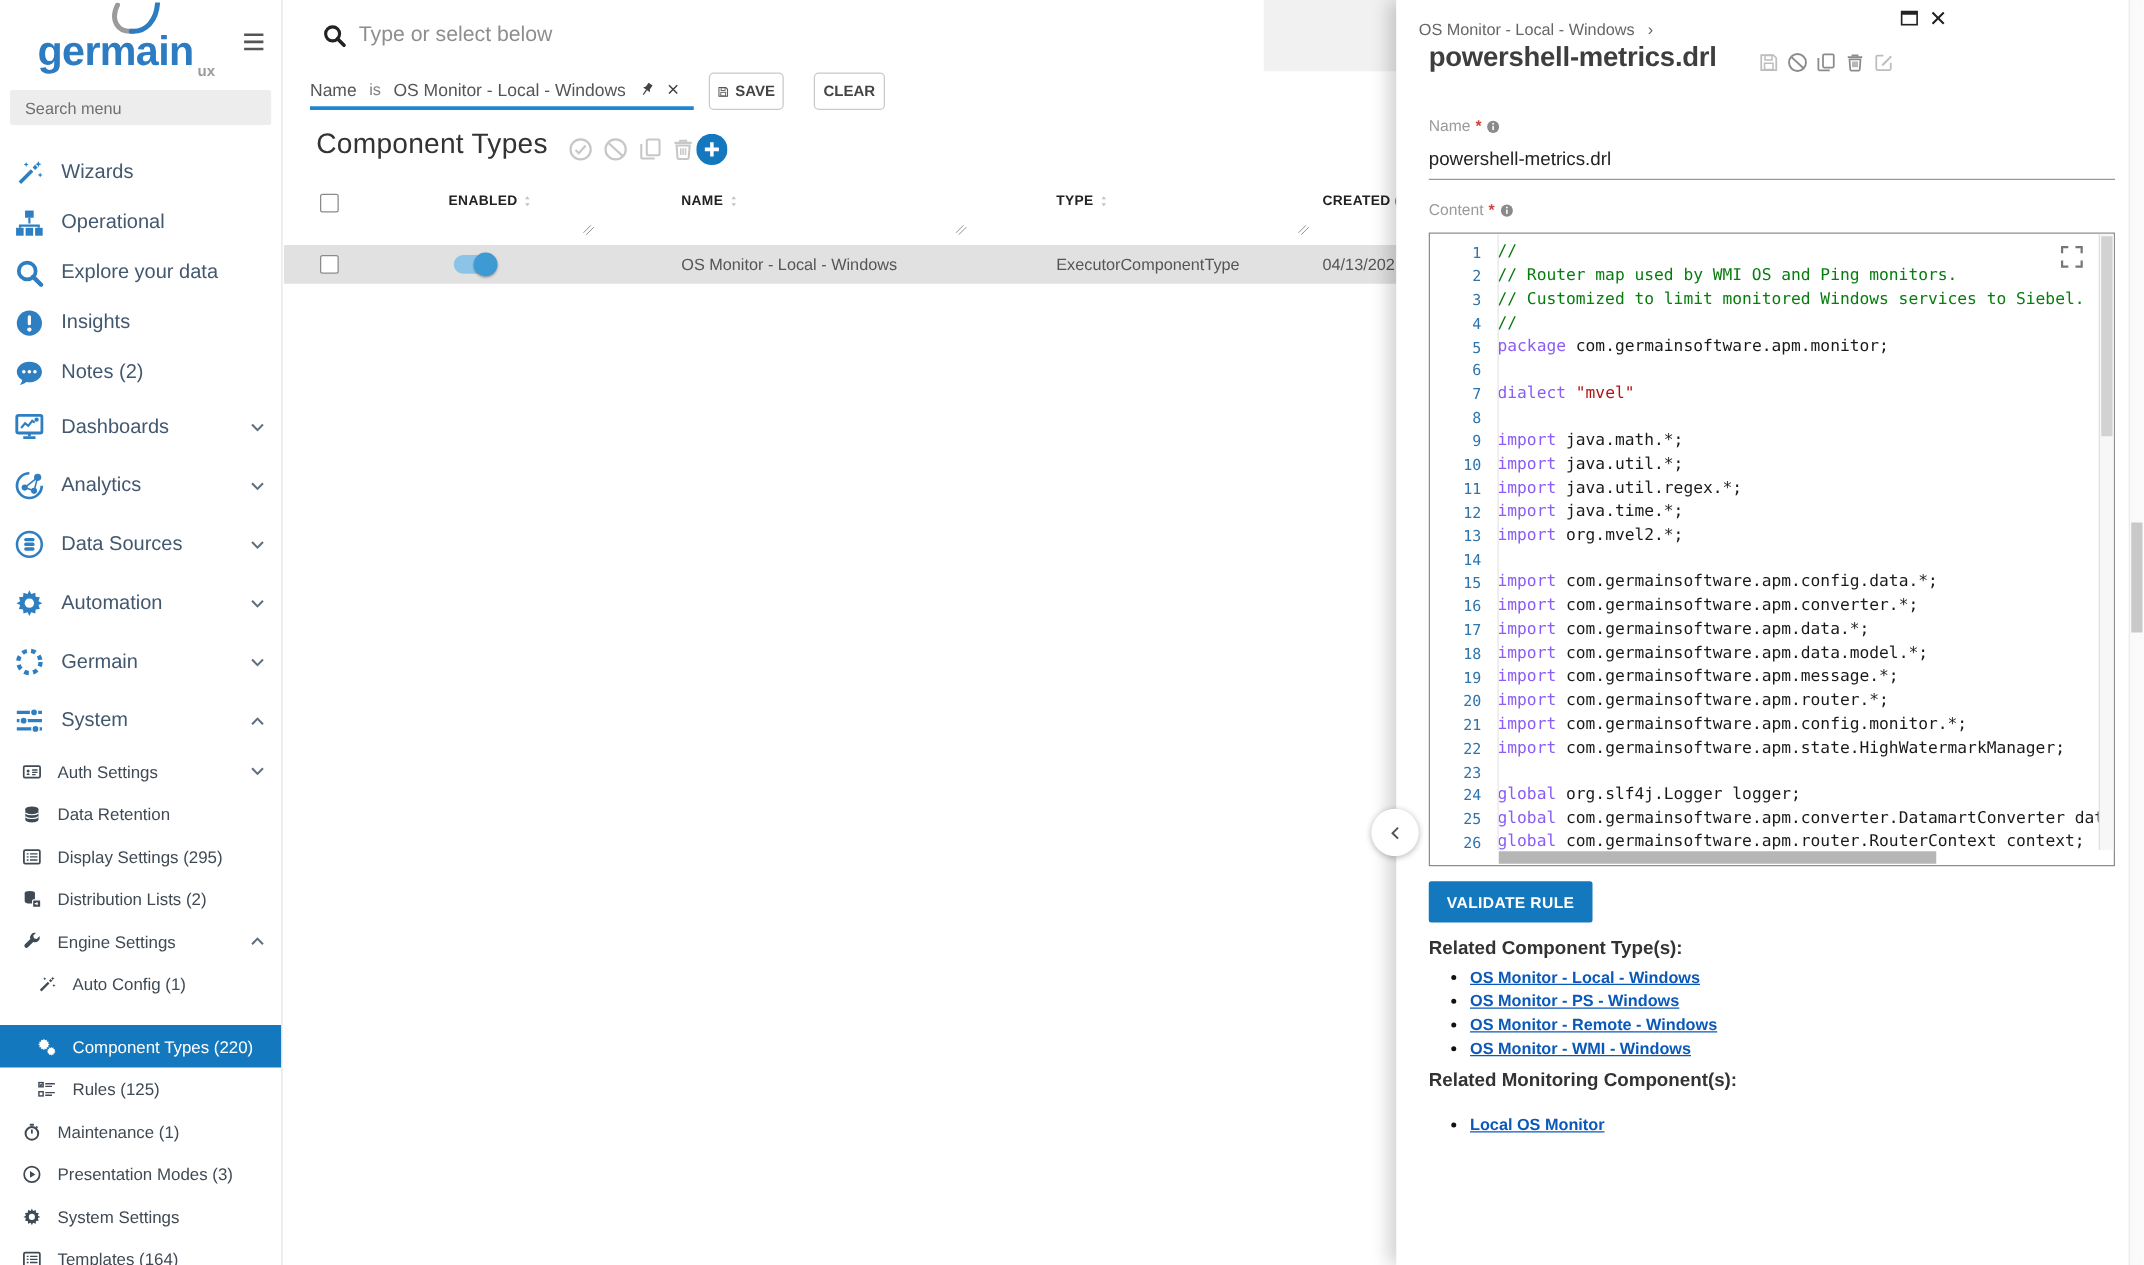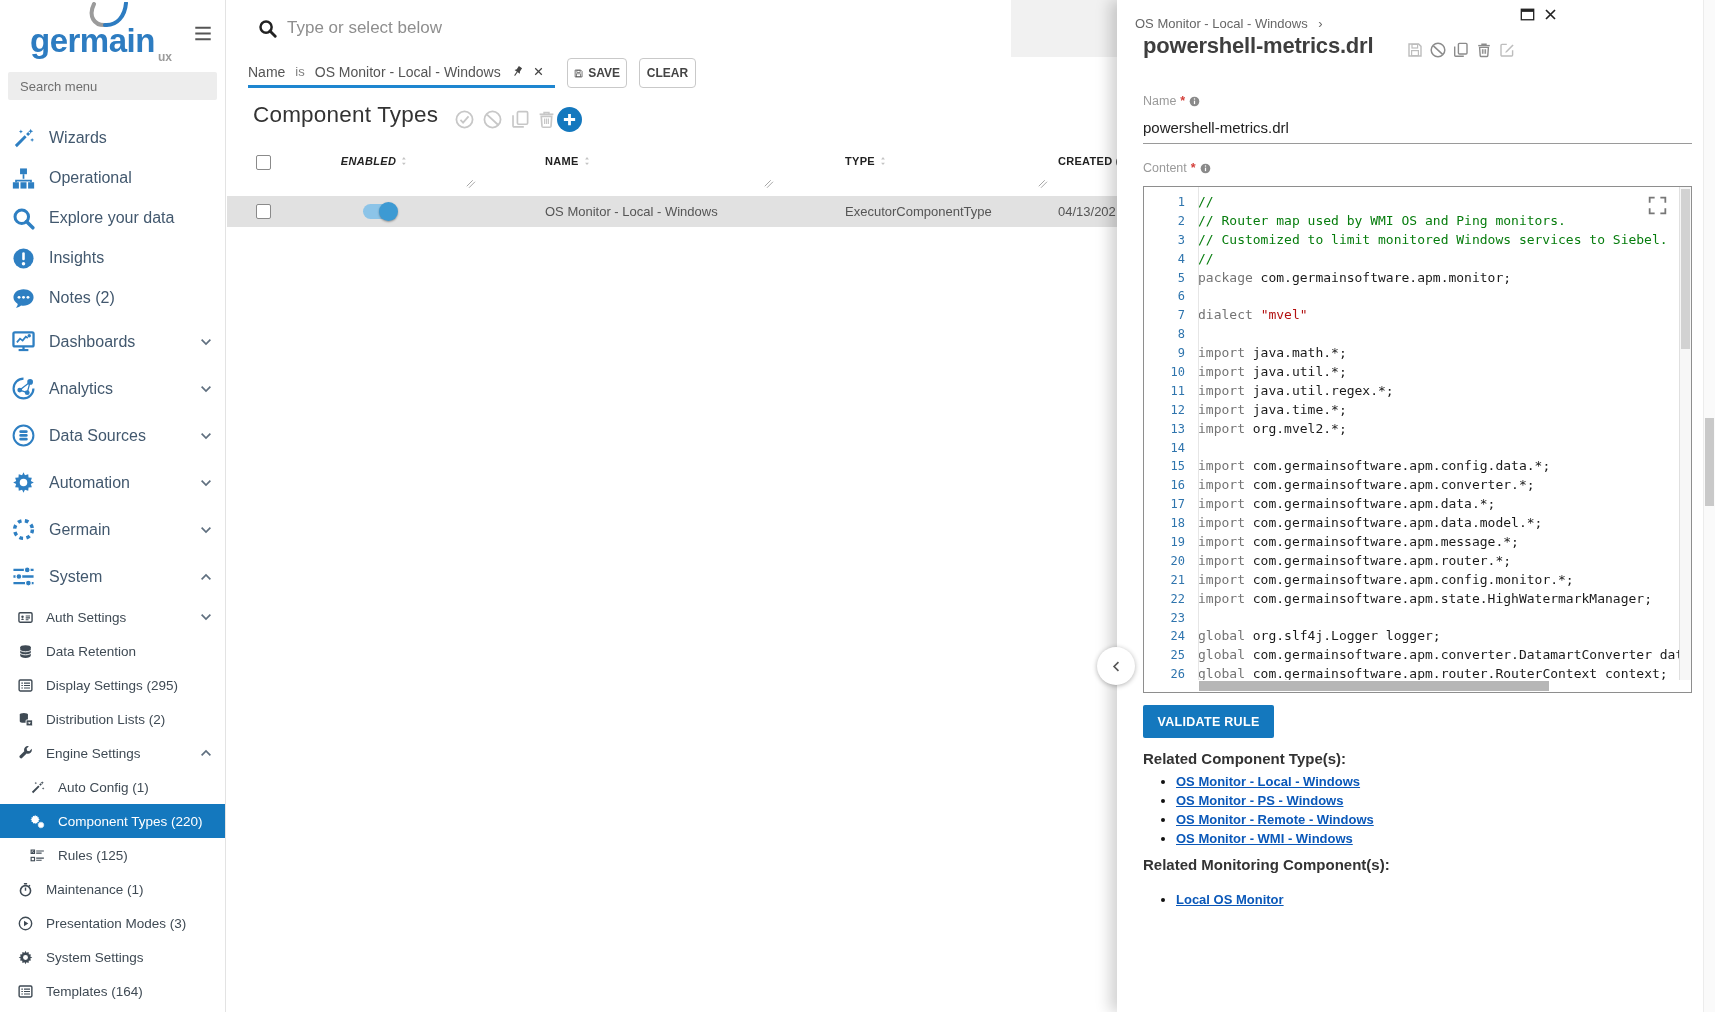--- a/index.html
+++ b/index.html
@@ -26,42 +26,42 @@
   .sb-search input::placeholder { color:#6f6f6f; }
   .nv1 { height:40px; display:flex; align-items:center; padding:0 12px; cursor:pointer; }
   .nv1.tall { height:47px; }
   .ic24 { width:23px; height:23px; flex:0 0 23px; color:#2e7fc2; }
   .lbl1 { margin-left:14px; font-size:16px; color:#42586e; }
   .chev { margin-left:auto; width:14px; height:14px; color:#5f6f7f; flex:0 0 14px; }
   .nv2 { height:34px; display:flex; align-items:center; padding:0 12px 0 18px; cursor:pointer; }
   .nv2.d2 { padding-left:30px; }
   .ic16 { width:15px; height:15px; flex:0 0 15px; color:#3f4a54; }
   .lbl2 { margin-left:13px; font-size:13.5px; color:#3f4a54; }
-  .nv2.sel { background:#1478be; }
+  .nv2.sel { background:#1478be;margin-top:16px; }
   .nv2.sel .ic16, .nv2.sel .lbl2 { color:#fff; }
 
   
   .main { position:absolute; left:227px; top:0; width:890px; height:100%; background:#fff; overflow:hidden; }
   .corner { position:absolute; right:0; top:0; width:106px; height:57px; background:#f1f1f1; }
   .search-ico { position:absolute; left:31px; top:19px; width:19px; height:19px; color:#222; }
   .main-search { position:absolute; left:58px; top:12px; width:620px; height:32px; border:none; outline:none;
       font-size:17px; color:#333; font-family:inherit; }
   .main-search::placeholder { color:#8e8e8e; }
   .chip { position:absolute; left:21px; top:58px; height:30px; width:307px; display:flex; align-items:center;
       border-bottom:3px solid var(--underline,#1e86d0); cursor:pointer; }
   .chip-field { font-size:14px; color:#555; }
   .chip-op { font-size:13px; color:#808080; margin:0 10px; }
   .chip-val { font-size:14px; color:#555; white-space:nowrap; }
   .chip-pin { width:13px; height:13px; color:#444; margin-left:10px; cursor:pointer; }
   .chip-x { width:11px; height:11px; color:#444; margin-left:9px; cursor:pointer; }
   .btn { position:absolute; top:58px; height:30px; border:1px solid #c9c9c9; border-radius:4px; background:#fff;
       font-size:12px; font-weight:bold; color:#444; display:flex; align-items:center; justify-content:center;
       gap:5px; cursor:pointer; font-family:inherit; }
   #save-btn { left:340px; width:60px; }
-  #clear-btn { left:412px; width:57px; }
+  #clear-btn { left:424px; width:57px; }
   .btn .i13 { width:13px; height:13px; color:#555; }
   .page-title { position:absolute; left:26px; top:102px; font-size:22.5px; color:#333; letter-spacing:0.2px; }
   .act { position:absolute; top:110px; width:19px; height:19px; color:#c7c7c7; cursor:pointer; }
   .act.plus { width:25px; height:25px; top:107px; color:#1478be; }
 
   .thead { position:absolute; left:0; top:148px; width:1200px; height:48px; background:#fff; }
   .hcell { position:absolute; top:7px; font-size:11px; font-weight:bold; color:#222; letter-spacing:0.3px;
       display:flex; align-items:center; gap:3px; cursor:pointer; }
   .sort { width:10px; height:12px; color:#c3c3c3; }
   .grip { position:absolute; top:30px; width:12px; height:12px; color:#8a8a8a; }
@@ -92,21 +92,21 @@
   .name-input { position:absolute; left:26px; top:112px; width:549px; height:32px; border:none; outline:none;
       border-bottom:1px solid #9a9a9a; font-size:15px; color:#222; font-family:inherit; padding:0; background:transparent; }
 
   .editor { position:absolute; left:26px; top:186px; width:549px; height:507px; border:1px solid #8e8e8e;
       background:#fff; overflow:hidden; font-family:"DejaVu Sans Mono",monospace; }
   .code-scroll { position:absolute; left:0; top:0; right:12px; bottom:12px; overflow:hidden; padding-top:6px; }
   .gutter-line { position:absolute; left:54px; top:0; bottom:12px; width:1px; background:#e6e6e6; }
   .crow { display:flex; height:18.9px; line-height:18.9px; white-space:pre; font-size:13px; }
   .ln { flex:0 0 54px; text-align:right; padding-right:13px; color:#2e74ad; font-size:12px; }
   .ct { flex:1 0 auto; color:#1a1a1a; }
-  .kw { color:#737373; } .cm { color:#077d0e; } .st { color:#b31212; } .pl { color:#1a1a1a; }
+  .kw { color:#8b5cf6; } .cm { color:#077d0e; } .st { color:#b31212; } .pl { color:#1a1a1a; }
   .fs-icon { position:absolute; right:24px; top:9px; width:19px; height:19px; color:#777;
       background:rgba(255,255,255,0.85); cursor:pointer; }
   .vsb { position:absolute; right:0; top:0; width:12px; bottom:12px; background:#f7f7f7; border-left:1px solid #e0e0e0; cursor:pointer; }
   .vsb-thumb { position:absolute; left:1px; right:1px; top:2px; height:160px; background:#d2d2d2; }
   .hsb { position:absolute; left:54px; right:12px; bottom:0; height:12px; background:#fff; cursor:pointer; }
   .hsb-thumb { position:absolute; left:1px; top:1px; height:10px; width:350px; background:#b6b6b6; }
 
   .validate { position:absolute; left:26px; top:705px; width:131px; height:33px; background:var(--accent,#1478be);
       color:#fff; border:none; font-weight:bold; font-size:12.5px; letter-spacing:0.3px; border-radius:2px;
       cursor:pointer; font-family:inherit; }
@@ -513,21 +513,21 @@
     </span>
   <span class="act plus" style="left:330px;">
       <svg viewBox="0 0 16 16" fill="currentColor" xmlns="http://www.w3.org/2000/svg">
         <circle cx="8" cy="8" r="8"></circle>
         <path d="M8 4.4v7.2M4.4 8h7.2" stroke="#fff" stroke-width="1.8" fill="none"></path>
       </svg>
     </span>
 
   <div class="thead">
     <span class="cbx" style="position:absolute;left:29px;top:7px;"></span>
-    <div class="hcell" style="left:148px;transform:translateX(-50%);font-style:italic;">
+    <div class="hcell" style="left:166px;transform:translateX(-50%);">
       <span>ENABLED</span>
       <span class="sort">
           <svg viewBox="0 0 16 16" fill="currentColor" xmlns="http://www.w3.org/2000/svg">
             <path d="M8 1.6 11 5.4H5z"></path>
             <path d="M8 14.4 5 10.6h6z"></path>
           </svg>
         </span>
     </div>
     <div class="hcell" style="left:318px;">
       <span>NAME</span>

